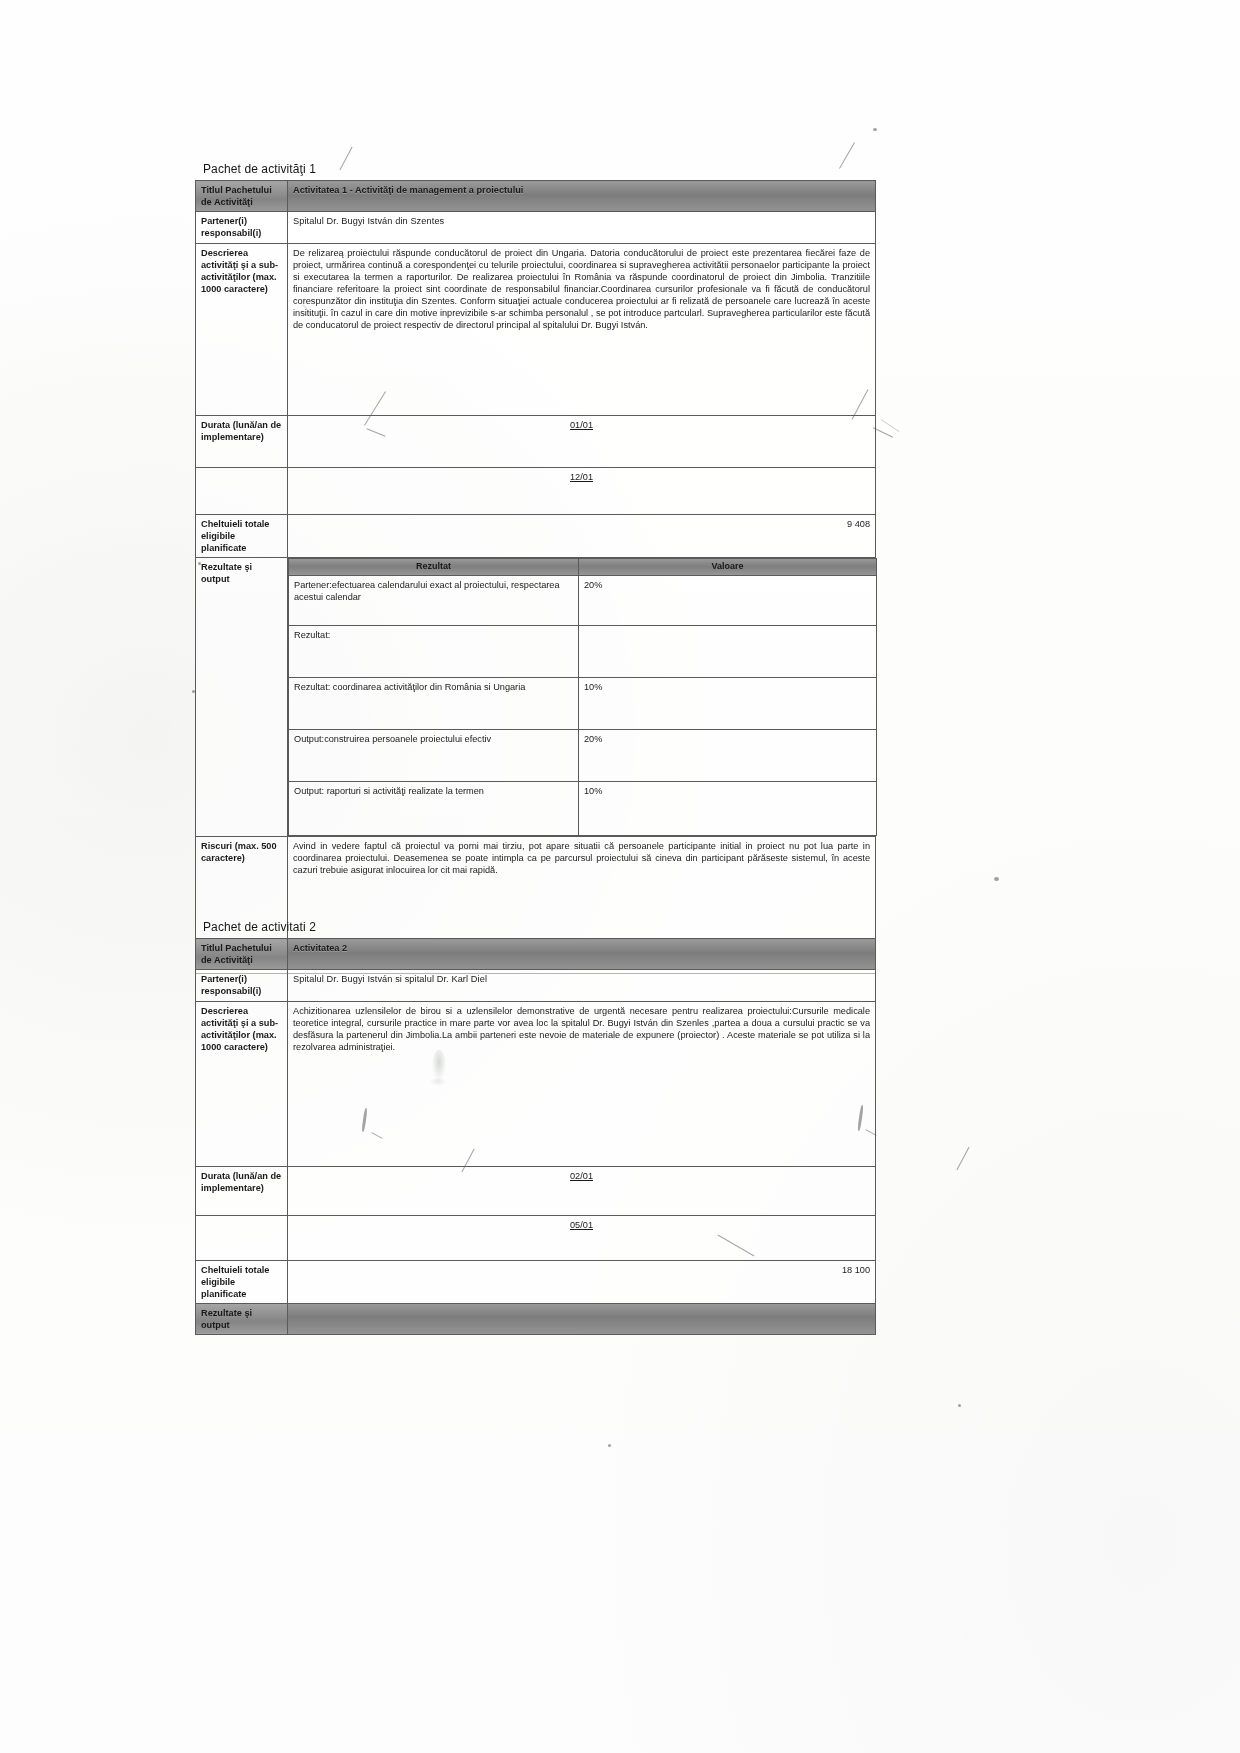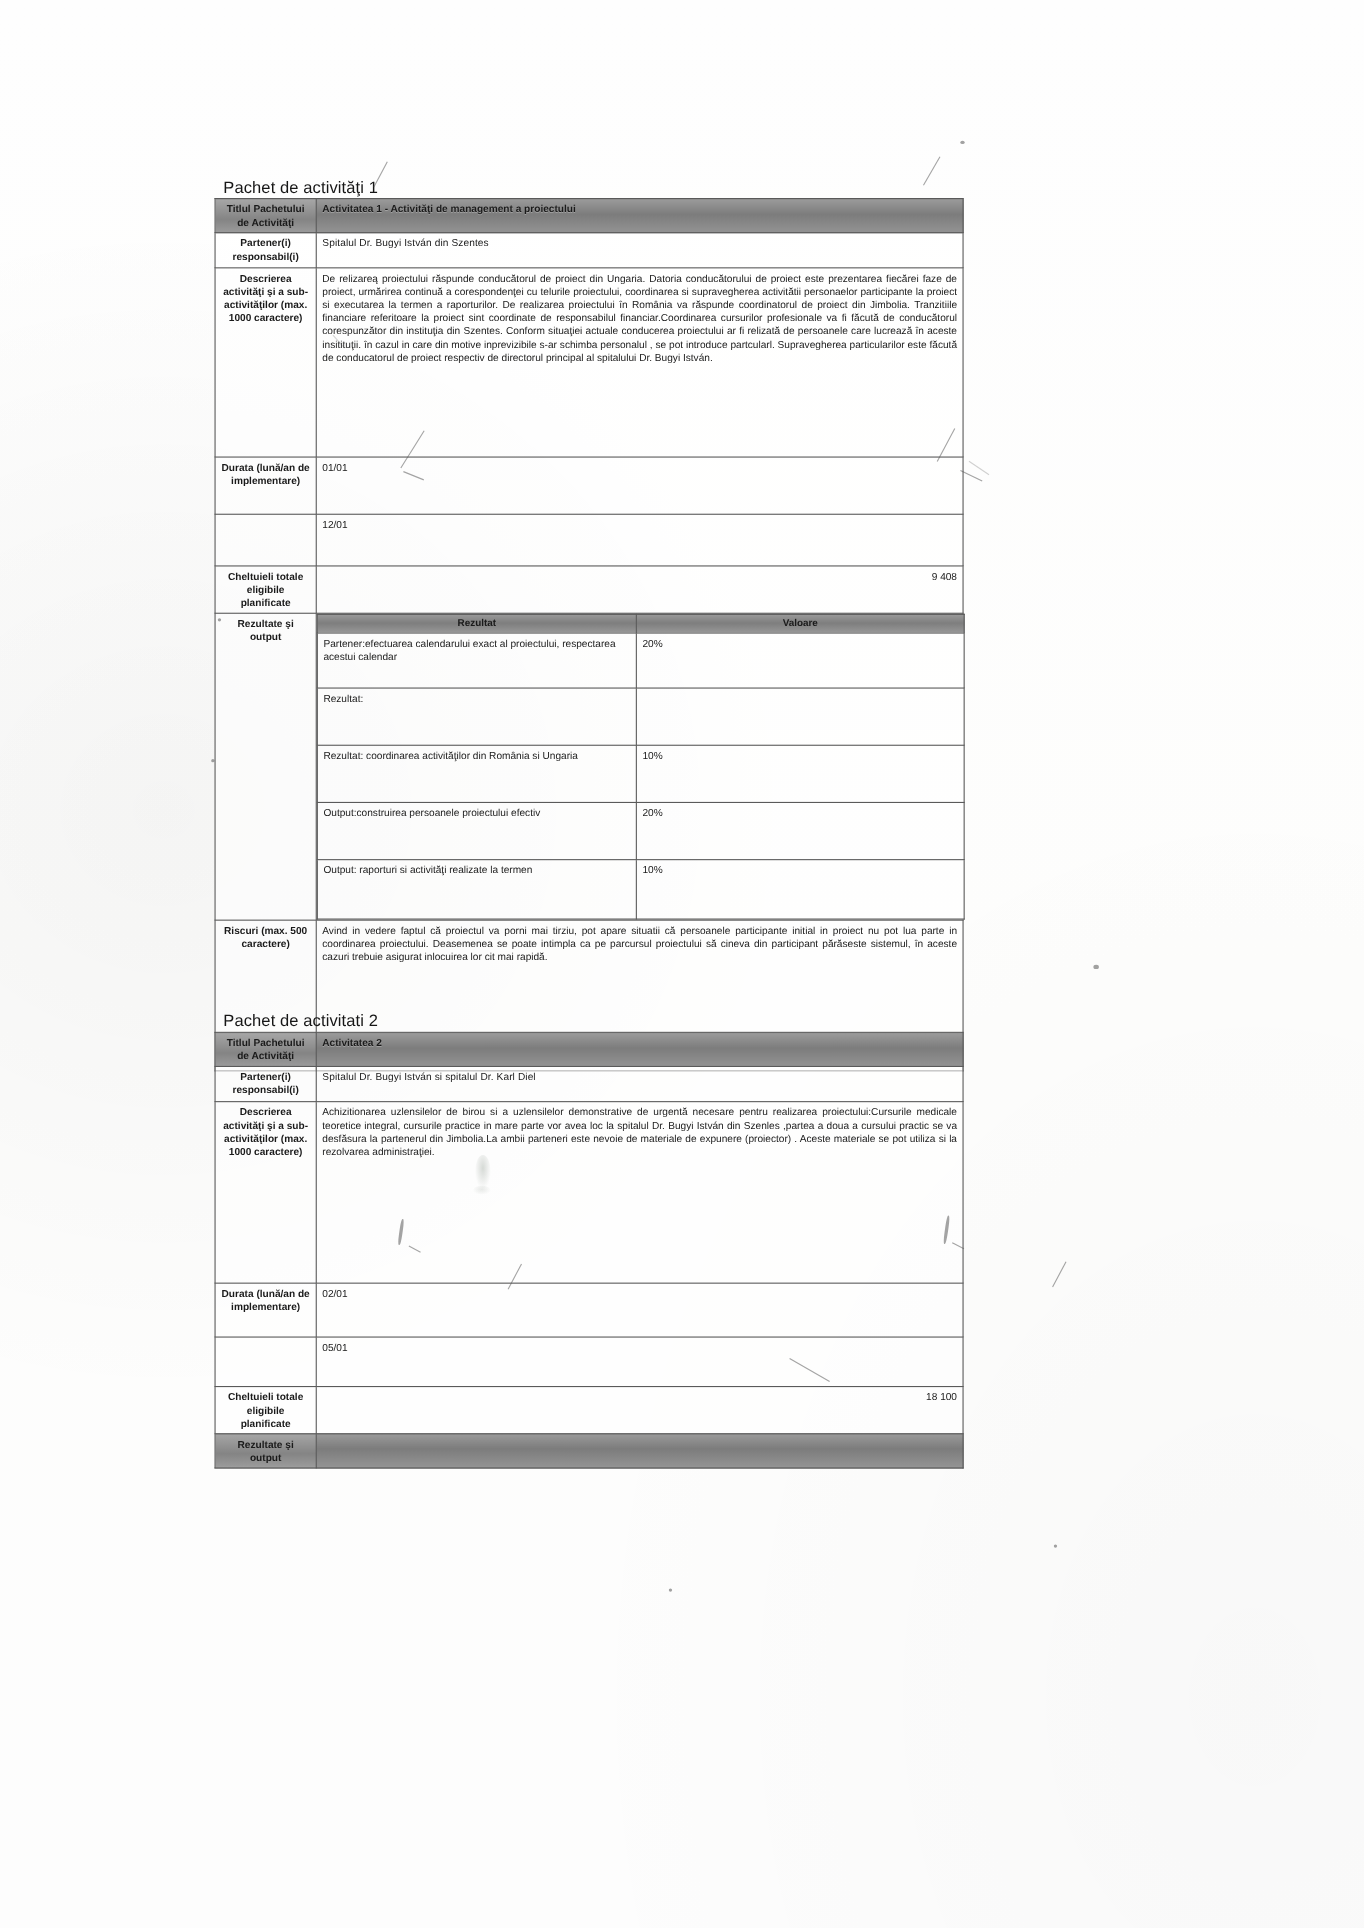--- a/index.html
+++ b/index.html
@@ -25,21 +25,21 @@
       linear-gradient(180deg, #fefefe 0%, #fdfdfc 50%, #fdfdfd 100%);
     pointer-events: none;
   }
   .page {
     position: absolute;
     inset: 0;
   }
 
   .pkg-label {
     position: absolute;
-    font-size: 15px;
+    font-size: 12px;
     letter-spacing: 0.1px;
     color: #161616;
   }
 
   table.form {
     position: absolute;
     border-collapse: collapse;
     table-layout: fixed;
     background: rgba(255,255,255,0.55);
   }
@@ -51,21 +51,20 @@
     line-height: 1.32;
     color: #1a1a1a;
   }
   td.rowhead {
     width: 92px;
     font-size: 10.4px;
     font-weight: bold;
     line-height: 1.2;
     padding: 3px 4px 3px 5px;
     letter-spacing: 0;
-    text-align: center;
   }
   td.darkbar {
     background: #8e8e8e;
     background-image: linear-gradient(180deg, #9a9a9a 0%, #7c7c7c 45%, #939393 100%);
     color: #111;
     font-weight: bold;
     font-size: 11px;
     text-shadow: 0 1px 0 rgba(255,255,255,0.25);
   }
   td.rowhead.dark {
@@ -78,22 +77,24 @@
     letter-spacing: 0.1px;
     padding-top: 4px;
   }
   td.para {
     font-size: 8.4px;
     line-height: 1.36;
     text-align: justify;
     padding: 4px 8px 4px 6px;
   }
   td.center {
+    text-align: center;
     font-size: 11px;
     padding-top: 9px;
+    text-decoration: underline;
   }
   td.right {
     text-align: right;
     font-size: 11px;
     padding-top: 8px;
     padding-right: 22px;
   }
   .subtable {
     width: 100%;
     border-collapse: collapse;

